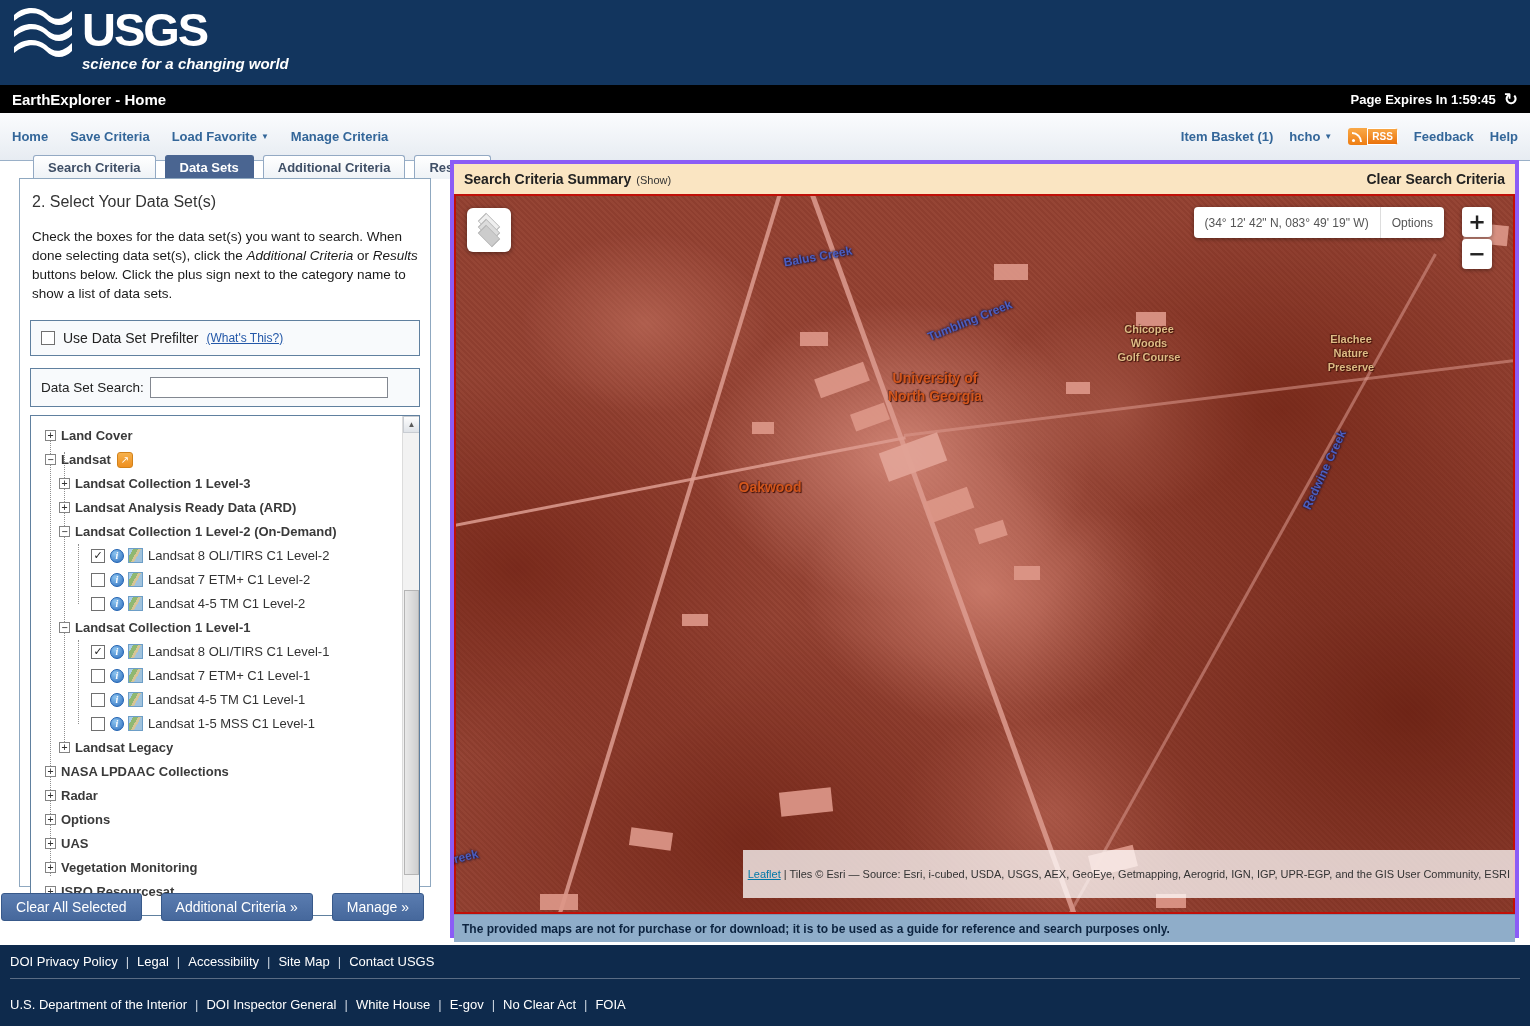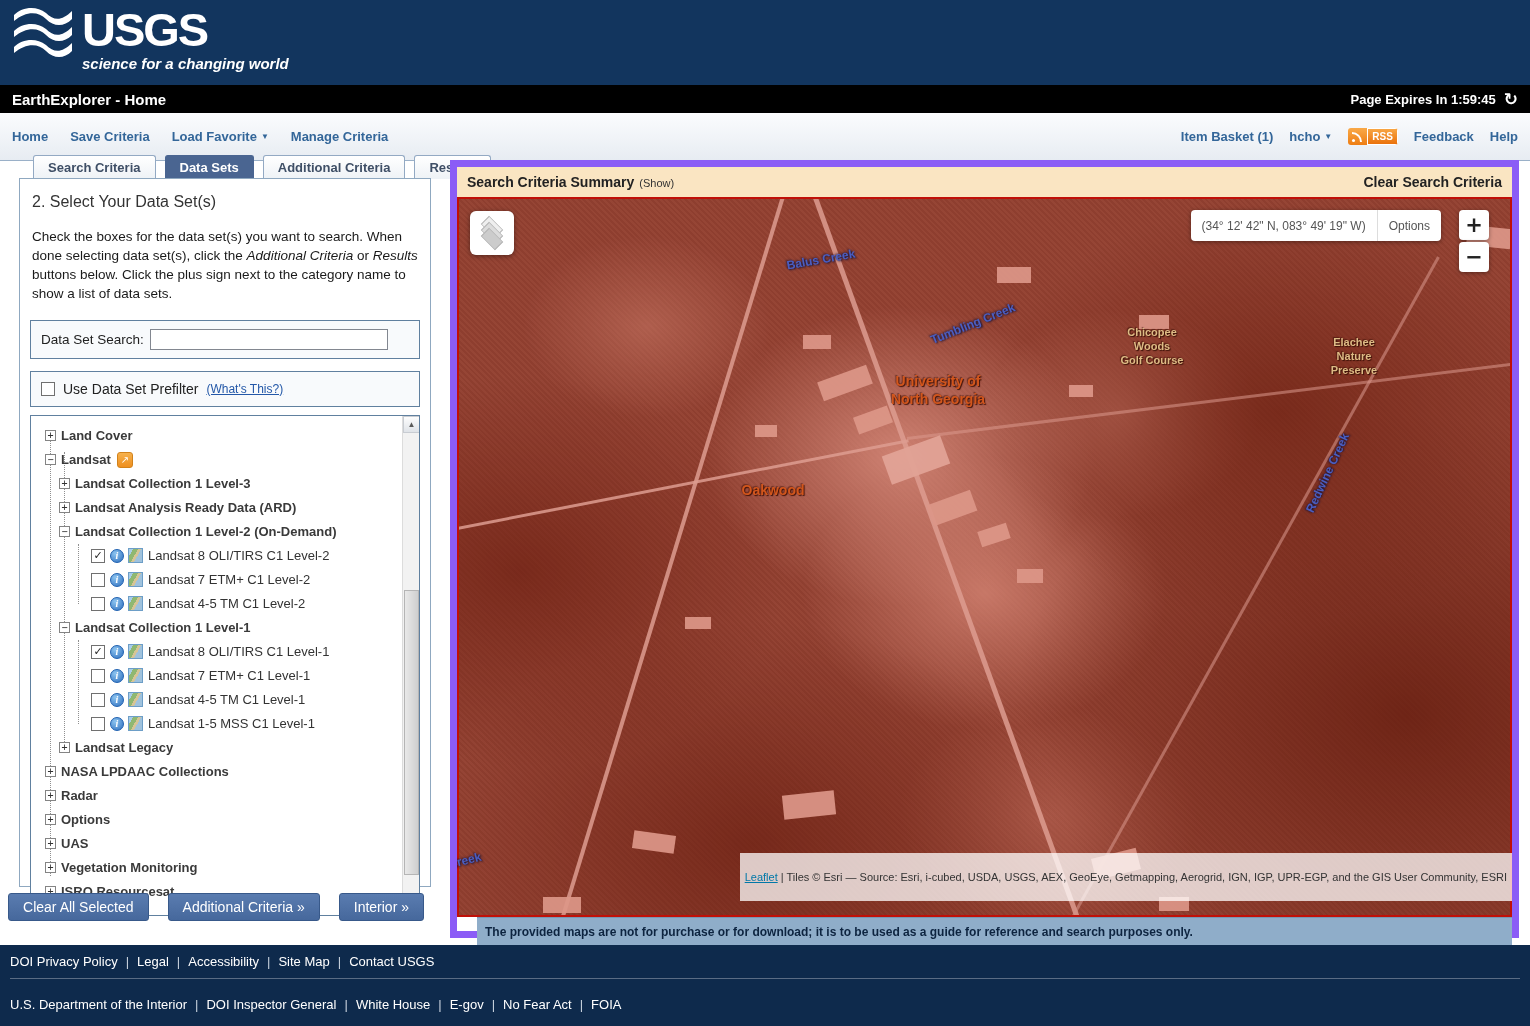--- a/index.html
+++ b/index.html
@@ -87,21 +87,21 @@
   .scroll-btn.up { top:0; } .scroll-btn.down { bottom:0; }
   .scroll-thumb { position:absolute; left:1px; width:15px; top:174px; height:285px;
     background:linear-gradient(90deg,#e9e9e9,#cfcfcf); border:1px solid #b5b5b5; cursor:pointer; }
 
   
   .panel-buttons { position:absolute; top:893px; left:19px; width:412px; display:flex; justify-content:flex-end; gap:19px; padding-right:7px; }
   .btn { height:28px; padding:0 14px; background:linear-gradient(#5a7cb0,#46689c); border:1px solid #38598a;
     border-radius:3px; color:#fff; font-size:14px; font-family:"Liberation Sans",sans-serif; cursor:pointer; white-space:nowrap; }
 
   
-  .map-panel { position:absolute; top:160px; left:450px; width:1069px; height:778px; border:7px solid #8b5cf6; }
+  .map-panel { position:absolute; top:160px; left:450px; width:1069px; height:778px; border:4px solid #8b5cf6; }
   .summary-bar { height:30px; background:#fae5c2; display:flex; align-items:center; justify-content:space-between; padding:0 10px; }
   .summary-left { display:flex; align-items:baseline; gap:5px; }
   .summary-title { font-size:14px; font-weight:bold; color:#222; }
   .summary-show { font-size:11px; color:#333; cursor:pointer; }
   .clear-criteria { font-size:14px; font-weight:bold; color:#222; cursor:pointer; }
 
   .map { position:relative; height:720px; overflow:hidden; background:#8a5140; cursor:grab; }
   .map-scene { position:absolute; inset:0;
     background:
       radial-gradient(ellipse 420px 300px at 78% 30%, rgba(88,38,22,.75), rgba(88,38,22,0) 70%),
@@ -139,21 +139,21 @@
   .zoomctl { position:absolute; right:23px; width:30px; height:30px; background:#fff; border-radius:4px;
     box-shadow:0 1px 4px rgba(0,0,0,.4); display:flex; align-items:center; justify-content:center;
     font-size:21px; font-weight:bold; color:#222; cursor:pointer; font-family:"DejaVu Sans", sans-serif; }
   .zoom-in { top:13px; } .zoom-out { top:45px; }
 
   .attribution { position:absolute; right:0; bottom:16px; background:rgba(255,255,255,.75); font-size:11px; color:#333;
     padding:18px 5px; white-space:nowrap; }
   .attribution a { color:#0078a8; text-decoration:underline; cursor:pointer; }
 
   .disclaimer { height:28px; background:#8fadc9; border-top:1px solid #7a97b3; display:flex; align-items:center;
-    padding:0 8px; font-size:12px; font-weight:bold; color:#0d2440;margin-left:20px; }
+    padding:0 8px; font-size:12px; font-weight:bold; color:#0d2440; }
 
   
   .footer { position:absolute; top:945px; left:0; width:100%; height:81px; background:#0e2a4c; color:#fff; }
   .footer-row { padding:9px 10px 0; font-size:13px; }
   .footer-row a { color:#fff; text-decoration:none; cursor:pointer; }
   .footer-sep { color:#c8d2de; margin:0 8px; }
   .footer-divider { border-top:1px solid #5a6c84; margin:9px 10px; }
 </style>
 </head>
 <body>
@@ -205,29 +205,29 @@
       <div class="tab">Search Criteria</div>
       <div class="tab active">Data Sets</div>
       <div class="tab">Additional Criteria</div>
       <div class="tab">Results</div>
     </div>
 
   <div class="panel">
     <h2 class="panel-heading">2. Select Your Data Set(s)</h2>
     <p class="panel-instructions" id="instructions"><span>Check the boxes for the data set(s) you want to search. When done selecting data set(s), click the </span><i>Additional Criteria</i><span> or </span><i>Results</i><span> buttons below. Click the plus sign next to the category name to show a list of data sets.</span></p>
 
-    <div class="sub-box search-box">
-      <span class="search-label">Data Set Search:</span>
-      <input class="search-input" placeholder="" style="">
-    </div>
-
     <div class="sub-box prefilter-box">
       <span class="checkbox"></span>
       <span class="prefilter-label">Use Data Set Prefilter</span>
       <span class="whats-this">(What's This?)</span>
+    </div>
+
+    <div class="sub-box search-box">
+      <span class="search-label">Data Set Search:</span>
+      <input class="search-input" placeholder="" style="">
     </div>
 
     <div class="sub-box tree-box">
       <div class="tree" id="tree">
         <div class="trunk" style="left:19px; top:20px; height:440px;"></div>
         <div class="trunk" style="left:33px; top:36px; height:296px;"></div>
         <div class="trunk" style="left:47px; top:128px; height:60px;"></div>
         <div class="trunk" style="left:47px; top:224px; height:84px;"></div>
       <div class="tree-row l0">
             <span class="pm-icon">+</span>
@@ -329,21 +329,21 @@
         <div class="scroll-btn up">▲</div>
         <div class="scroll-thumb"></div>
         <div class="scroll-btn down">▼</div>
       </div>
     </div>
   </div>
 
   <div class="panel-buttons" id="panel-buttons">
       <button class="btn">Clear All Selected</button>
       <button class="btn">Additional Criteria »</button>
-      <button class="btn">Interior »</button>
+      <button class="btn">Manage »</button>
     </div>
 
   <div class="map-panel">
     <div class="summary-bar">
       <div class="summary-left">
         <span class="summary-title">Search Criteria Summary</span>
         <span class="summary-show">(Show)</span>
       </div>
       <span class="clear-criteria">Clear Search Criteria</span>
     </div>
@@ -411,16 +411,16 @@
         <a>Leaflet</a><span> | Tiles © Esri — Source: Esri, i-cubed, USDA, USGS, AEX, GeoEye, Getmapping, Aerogrid, IGN, IGP, UPR-EGP, and the GIS User Community, ESRI</span>
       </div>
     </div>
 
     <div class="disclaimer">The provided maps are not for purchase or for download; it is to be used as a guide for reference and search purposes only.</div>
   </div>
 
   <div class="footer">
     <div class="footer-row" id="footer-row1"><a>DOI Privacy Policy</a><span class="footer-sep">|</span><a>Legal</a><span class="footer-sep">|</span><a>Accessibility</a><span class="footer-sep">|</span><a>Site Map</a><span class="footer-sep">|</span><a>Contact USGS</a></div>
     <div class="footer-divider"></div>
-    <div class="footer-row" id="footer-row2"><a>U.S. Department of the Interior</a><span class="footer-sep">|</span><a>DOI Inspector General</a><span class="footer-sep">|</span><a>White House</a><span class="footer-sep">|</span><a>E-gov</a><span class="footer-sep">|</span><a>No Fear Act</a><span class="footer-sep">|</span><a>FOIA</a></div>
+    <div class="footer-row" id="footer-row2"><a>U.S. Department of the Interior</a><span class="footer-sep">|</span><a>DOI Inspector General</a><span class="footer-sep">|</span><a>White House</a><span class="footer-sep">|</span><a>E-gov</a><span class="footer-sep">|</span><a>No Clear Act</a><span class="footer-sep">|</span><a>FOIA</a></div>
   </div>
 
 </div>
 
 </body></html>

